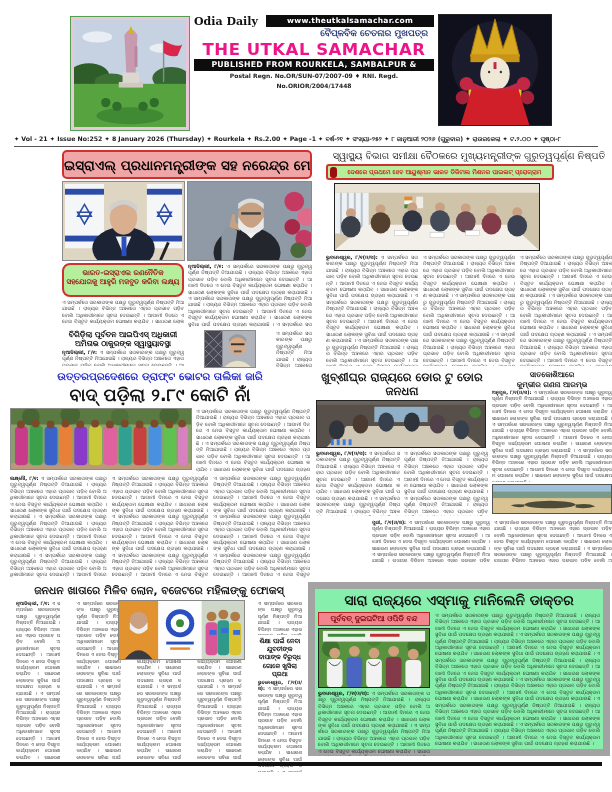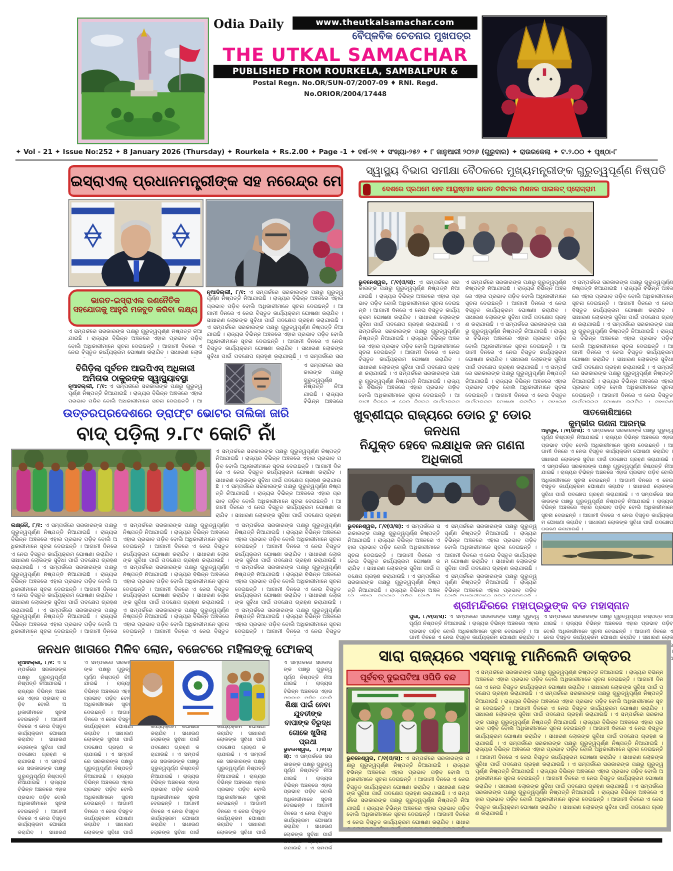--- a/index.html
+++ b/index.html
@@ -81,22 +81,22 @@
   .purple-head { font-size:9.5px; font-weight:bold; color:#7a1cc8; text-align:center; height:12px; white-space:nowrap; overflow:hidden; }
 
   
   .jandhan-art { left:16px; top:584px; width:286px; position:absolute; }
   .jandhan-head { font-size:10.8px; font-weight:bold; text-align:center; height:15px; white-space:nowrap; overflow:hidden; }
   .jandhan-strip { position:absolute; left:102px; top:16px; width:127px; height:60px;
     border:1px solid #888; background:#fff; z-index:2; }
   .jandhan-strip svg { width:100%; height:100%; display:block; }
   .sub-head-sm { font-size:6.4px; line-height:8.2px; font-weight:bold; text-align:center; color:#000; margin:2px 0; }
 
-  .esma-box { left:308px; top:582px; width:302px; height:174px; border:4px solid #a3a3a3;
-    background:#fef9c3; padding:3px; }
+  .esma-box { left:308px; top:582px; width:302px; height:174px; border:7px solid #a3a3a3;
+    background:#86efac; padding:3px; }
   .esma-head { font-size:13.8px; font-weight:bold; text-align:center; height:18px; white-space:nowrap; overflow:hidden; }
   .esma-sub { width:112px; height:14px; line-height:12px; background:#f2858d; border:1px solid #c02020;
     color:#7a0808; font-size:7.6px; font-weight:bold; text-align:center; overflow:hidden;
     white-space:nowrap; margin-bottom:2px; }
   .esma-photo { width:112px; height:60px; border:1px solid #222; }
   .esma-photo svg { width:100%; height:100%; display:block; }
 
   .bottom-rule { left:10px; top:762px; width:592px; height:4px; background:#111; }
 </style>
 </head>
@@ -343,21 +343,20 @@
       <div class="bodytext" style="flex:1; height:103px;">
         <span>ଏ ସମ୍ପର୍କରେ ସରକାରଙ୍କ ପକ୍ଷରୁ ଗୁରୁତ୍ୱପୂର୍ଣ୍ଣ ନିଷ୍ପତ୍ତି ନିଆଯାଇଛି । ରାଜ୍ୟର ବିଭିନ୍ନ ଅଞ୍ଚଳରେ ଏହାର ପ୍ରଭାବ ପଡ଼ିବ ବୋଲି ଅଧିକାରୀମାନେ ସୂଚନା ଦେଇଛନ୍ତି । ଆଗାମୀ ଦିନରେ ଏ ନେଇ ବିସ୍ତୃତ କାର୍ଯ୍ୟକ୍ରମ ଘୋଷଣା କରାଯିବ । ସାଧାରଣ ଲୋକଙ୍କ ସୁବିଧା ପାଇଁ ପଦକ୍ଷେପ ଗ୍ରହଣ କରାଯାଉଛି । ଏ ସମ୍ପର୍କରେ ସରକାରଙ୍କ ପକ୍ଷରୁ ଗୁରୁତ୍ୱପୂର୍ଣ୍ଣ ନିଷ୍ପତ୍ତି ନିଆଯାଇଛି । ରାଜ୍ୟର ବିଭିନ୍ନ ଅଞ୍ଚଳରେ ଏହାର ପ୍ରଭାବ ପଡ଼ିବ ବୋଲି ଅଧିକାରୀମାନେ ସୂଚନା ଦେଇଛନ୍ତି । ଆଗାମୀ ଦିନରେ ଏ ନେଇ ବିସ୍ତୃତ କାର୍ଯ୍ୟକ୍ରମ ଘୋଷଣା କରାଯିବ । ସାଧାରଣ ଲୋକଙ୍କ ସୁବିଧା ପାଇଁ ପଦକ୍ଷେପ ଗ୍ରହଣ କରାଯାଉଛି । ଏ ସମ୍ପର୍କରେ ସରକାରଙ୍କ ପକ୍ଷରୁ ଗୁରୁତ୍ୱପୂର୍ଣ୍ଣ ନିଷ୍ପତ୍ତି ନିଆଯାଇଛି । ରାଜ୍ୟର ବିଭିନ୍ନ ଅଞ୍ଚଳରେ ଏହାର ପ୍ରଭାବ ପଡ଼ିବ ବୋଲି ଅଧିକାରୀମାନେ ସୂଚନା ଦେଇଛନ୍ତି । ଆଗାମୀ ଦିନରେ ଏ ନେଇ ବିସ୍ତୃତ କାର୍ଯ୍ୟକ୍ରମ ଘୋଷଣା କରାଯିବ । ସାଧାରଣ ଲୋକଙ୍କ ସୁବିଧା ପାଇଁ ପଦକ୍ଷେପ ଗ୍ରହଣ କରାଯାଉଛି । </span>
       </div>
     </div>
   </article>
 
   <section class="abs census-zone">
     <div class="cols" style="gap:4px;">
       <article style="width:172px;">
         <div class="census-head1">ଖୁବ୍‌ଶୀଘ୍ର ରାଜ୍ୟରେ ଡୋର ଟୁ ଡୋର ଜନଧନା</div>
-        <div class="census-head2">ନିଯୁକ୍ତ ହେବେ ଲକ୍ଷାଧିକ ଜନ ଗଣନା ଅଧିକାରୀ</div>
         <div class="census-photo">
           <svg viewBox="0 0 170 48" preserveAspectRatio="none">
             <rect width="170" height="48" fill="#57504a"></rect>
             <rect width="170" height="4" fill="#6a635c"></rect>
             <rect x="58" y="6" width="54" height="16" fill="#8fb0c6"></rect>
             <path d="M10 48 L30 26 L140 26 L166 48 Z" fill="#cfc6b4"></path>
             <ellipse cx="20" cy="30" rx="8" ry="10" fill="#2e333c"></ellipse>
             <ellipse cx="44" cy="24" rx="8" ry="10" fill="#4a3a30"></ellipse>
             <ellipse cx="70" cy="22" rx="8" ry="10" fill="#383f4c"></ellipse>
             <ellipse cx="96" cy="22" rx="8" ry="10" fill="#2e333c"></ellipse>
@@ -393,21 +392,20 @@
             <rect width="120" height="7" fill="#9fc0d8"></rect>
             <rect y="7" width="120" height="7" fill="#7a9a8a"></rect>
             <ellipse cx="58" cy="21" rx="26" ry="4" fill="#4c4a38"></ellipse>
             <path d="M84 21 q14 -2 20 2 q-10 3 -20 1 z" fill="#4c4a38"></path>
             <path d="M32 21 q-10 -1 -14 1 q8 3 14 1 z" fill="#4c4a38"></path>
           </svg>
         </div>
       </article>
     </div>
     <article style="margin:4px 0 0 56px; width:240px;">
-      <div class="purple-head">ଶ୍ରୀମନ୍ଦିରରେ ମହାପ୍ରଭୁଙ୍କ ବଡ ମହାସ୍ନାନ</div>
       <div class="cols" style="gap:4px; margin-top:1px;">
         <div class="bodytext" style="flex:1; height:42px; font-size:4.8px;">
           <b>ପୁରୀ, ୮/୧(ଓ/ସ):</b>
           <span>ଏ ସମ୍ପର୍କରେ ସରକାରଙ୍କ ପକ୍ଷରୁ ଗୁରୁତ୍ୱପୂର୍ଣ୍ଣ ନିଷ୍ପତ୍ତି ନିଆଯାଇଛି । ରାଜ୍ୟର ବିଭିନ୍ନ ଅଞ୍ଚଳରେ ଏହାର ପ୍ରଭାବ ପଡ଼ିବ ବୋଲି ଅଧିକାରୀମାନେ ସୂଚନା ଦେଇଛନ୍ତି । ଆଗାମୀ ଦିନରେ ଏ ନେଇ ବିସ୍ତୃତ କାର୍ଯ୍ୟକ୍ରମ ଘୋଷଣା କରାଯିବ । ସାଧାରଣ ଲୋକଙ୍କ ସୁବିଧା ପାଇଁ ପଦକ୍ଷେପ ଗ୍ରହଣ କରାଯାଉଛି । ଏ ସମ୍ପର୍କରେ ସରକାରଙ୍କ ପକ୍ଷରୁ ଗୁରୁତ୍ୱପୂର୍ଣ୍ଣ ନିଷ୍ପତ୍ତି ନିଆଯାଇଛି । ରାଜ୍ୟର ବିଭିନ୍ନ ଅଞ୍ଚଳରେ ଏହାର ପ୍ରଭାବ ପଡ଼ିବ ବୋଲି ଅଧିକାରୀମାନେ ସୂଚନା ଦେଇଛନ୍ତି । ଆଗାମୀ ଦିନରେ ଏ ନେଇ ବିସ୍ତୃତ କାର୍ଯ୍ୟକ୍ରମ ଘୋଷଣା କରାଯିବ । ସାଧାରଣ ଲୋକଙ୍କ ସୁବିଧା ପାଇଁ ପଦକ୍ଷେପ ଗ୍ରହଣ କରାଯାଉଛି । </span>
         </div>
         <div class="bodytext" style="flex:1; height:42px; font-size:4.8px;">
           <span>ଏ ସମ୍ପର୍କରେ ସରକାରଙ୍କ ପକ୍ଷରୁ ଗୁରୁତ୍ୱପୂର୍ଣ୍ଣ ନିଷ୍ପତ୍ତି ନିଆଯାଇଛି । ରାଜ୍ୟର ବିଭିନ୍ନ ଅଞ୍ଚଳରେ ଏହାର ପ୍ରଭାବ ପଡ଼ିବ ବୋଲି ଅଧିକାରୀମାନେ ସୂଚନା ଦେଇଛନ୍ତି । ଆଗାମୀ ଦିନରେ ଏ ନେଇ ବିସ୍ତୃତ କାର୍ଯ୍ୟକ୍ରମ ଘୋଷଣା କରାଯିବ । ସାଧାରଣ ଲୋକଙ୍କ ସୁବିଧା ପାଇଁ ପଦକ୍ଷେପ ଗ୍ରହଣ କରାଯାଉଛି । ଏ ସମ୍ପର୍କରେ ସରକାରଙ୍କ ପକ୍ଷରୁ ଗୁରୁତ୍ୱପୂର୍ଣ୍ଣ ନିଷ୍ପତ୍ତି ନିଆଯାଇଛି । ରାଜ୍ୟର ବିଭିନ୍ନ ଅଞ୍ଚଳରେ ଏହାର ପ୍ରଭାବ ପଡ଼ିବ ବୋଲି ଅଧିକାରୀମାନେ ସୂଚନା ଦେଇଛନ୍ତି । ଆଗାମୀ ଦିନରେ ଏ ନେଇ ବିସ୍ତୃତ କାର୍ଯ୍ୟକ୍ରମ ଘୋଷଣା କରାଯିବ । ସାଧାରଣ ଲୋକଙ୍କ ସୁବିଧା ପାଇଁ ପଦକ୍ଷେପ ଗ୍ରହଣ କରାଯାଉଛି । </span>
         </div>
       </div>
     </article>

